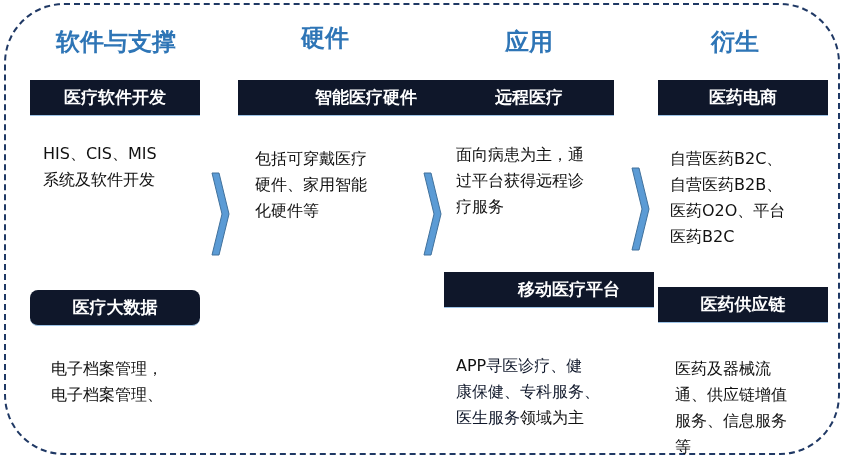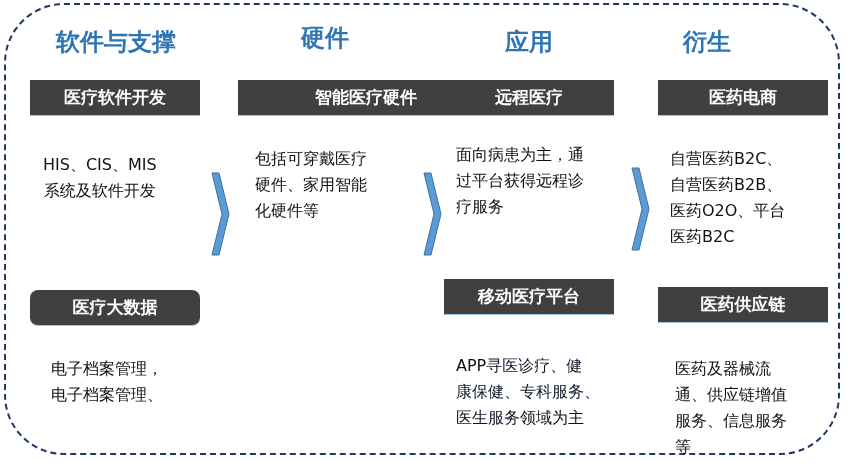--- a/index.html
+++ b/index.html
@@ -2,43 +2,43 @@
 <html><head>
 <meta charset="utf-8">
 <style>
   html, body { margin:0; padding:0; background:#ffffff; }
   body { width:848px; height:472px; position:relative; overflow:hidden;
          font-family:"DejaVu Sans","Liberation Sans",sans-serif; }
   .frame { position:absolute; left:4px; top:3px; width:836px; height:452px;
            border:2px dashed #1f3864; border-radius:60px; box-sizing:border-box; }
   .col-title { position:absolute; color:#2e75b6; font-weight:bold; font-size:24px;
                text-align:center; width:180px; }
-  .box { position:absolute; background:#404040; color:#ffffff; font-weight:bold;
+  .box { position:absolute; background:#0f172a; color:#ffffff; font-weight:bold;
          font-size:17px; text-align:center; height:35px; line-height:35px; width:170px;
          border-bottom:1px solid #9dc3e6; }
   .desc { position:absolute; color:#111; font-size:16px; line-height:26px; }
   .hl { color:#0f172a; }
   .chev { position:absolute; width:20px; height:84px; }
 </style>
 </head>
 <body>
 
 <div class="frame"></div>
 
 <div class="col-title" style="left:26px;top:26px;">软件与支撑</div>
 <div class="col-title" style="left:235px;top:22px;">硬件</div>
 <div class="col-title" style="left:439px;top:26px;">应用</div>
-<div class="col-title" style="left:617px;top:26px;">衍生</div>
+<div class="col-title" style="left:645px;top:26px;">衍生</div>
 
 <div class="box" style="left:30px;top:80px;">医疗软件开发</div>
 <div class="box" style="left:238px;top:80px;padding-left:43px;">智能医疗硬件</div>
 <div class="box" style="left:444px;top:80px;">远程医疗</div>
 <div class="box" style="left:658px;top:80px;">医药电商</div>
 
-<div class="desc" style="left:43px;top:152px;text-align:center;">
+<div class="desc" style="left:43px;top:141px;">
   <div>HIS、CIS、MIS</div>
   <div>系统及软件开发</div>
 </div>
 <div class="desc" style="left:255px;top:146px;">
   <div>包括可穿戴医疗</div>
   <div>硬件、家用智能</div>
   <div>化硬件等</div>
 </div>
 <div class="desc" style="left:456px;top:142px;">
   <div>面向病患为主，通</div>
@@ -56,21 +56,21 @@
   <polygon points="1,1 8,1 18,42 8,83 1,83 11,42" fill="#5b9bd5" stroke="#41719c" stroke-width="1"></polygon>
 </svg>
 <svg class="chev" style="left:423px;top:172px;" viewBox="0 0 20 84">
   <polygon points="1,1 8,1 18,42 8,83 1,83 11,42" fill="#5b9bd5" stroke="#41719c" stroke-width="1"></polygon>
 </svg>
 <svg class="chev" style="left:631px;top:167px;" viewBox="0 0 20 84">
   <polygon points="1,1 8,1 18,42 8,83 1,83 11,42" fill="#5b9bd5" stroke="#41719c" stroke-width="1"></polygon>
 </svg>
 
 <div class="box" style="left:30px;top:290px;border-radius:8px;">医疗大数据</div>
-<div class="box" style="left:444px;top:279px;">移动医疗平台</div>
+<div class="box" style="left:444px;top:272px;padding-left:40px;">移动医疗平台</div>
 <div class="box" style="left:658px;top:287px;">医药供应链</div>
 
 <div class="desc" style="left:51px;top:356px;">
   <div>电子档案管理，</div>
   <div>电子档案管理、</div>
 </div>
 <div class="desc" style="left:456px;top:353px;">
   <div><span>APP</span><span class="hl">寻医诊疗、健</span></div>
   <div class="hl">康保健、专科服务、</div>
   <div><span class="hl">医生服务</span><span>领域为主</span></div>

